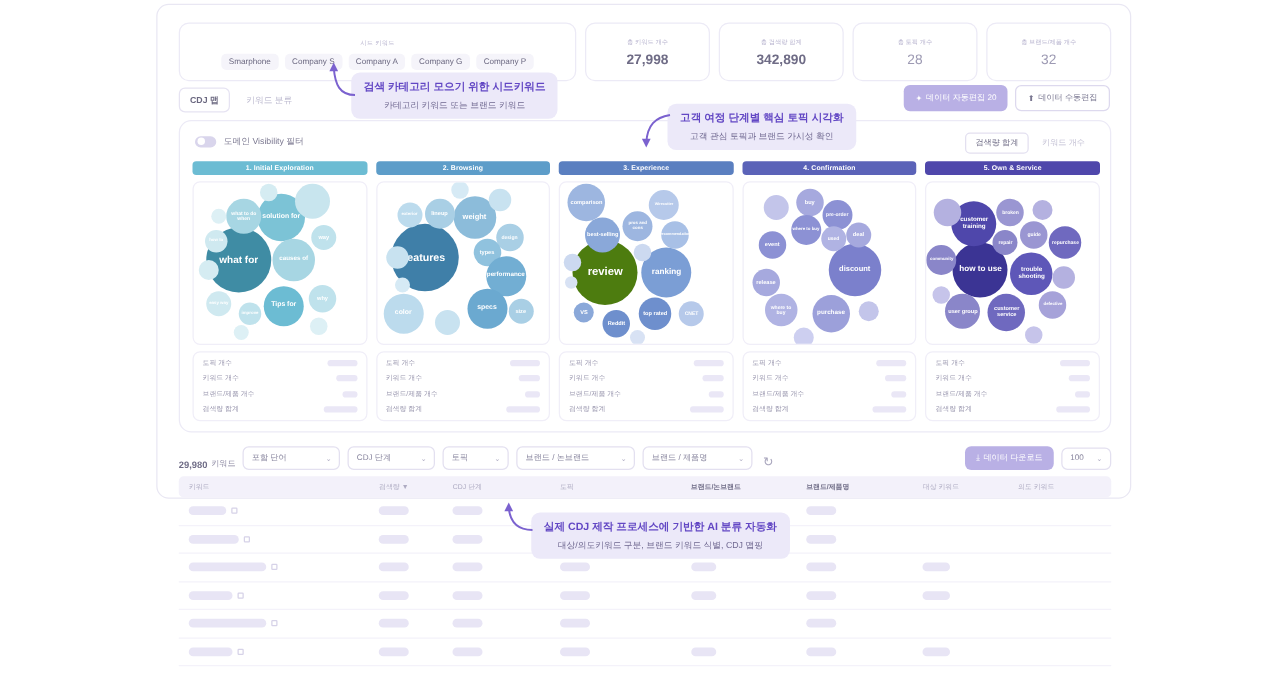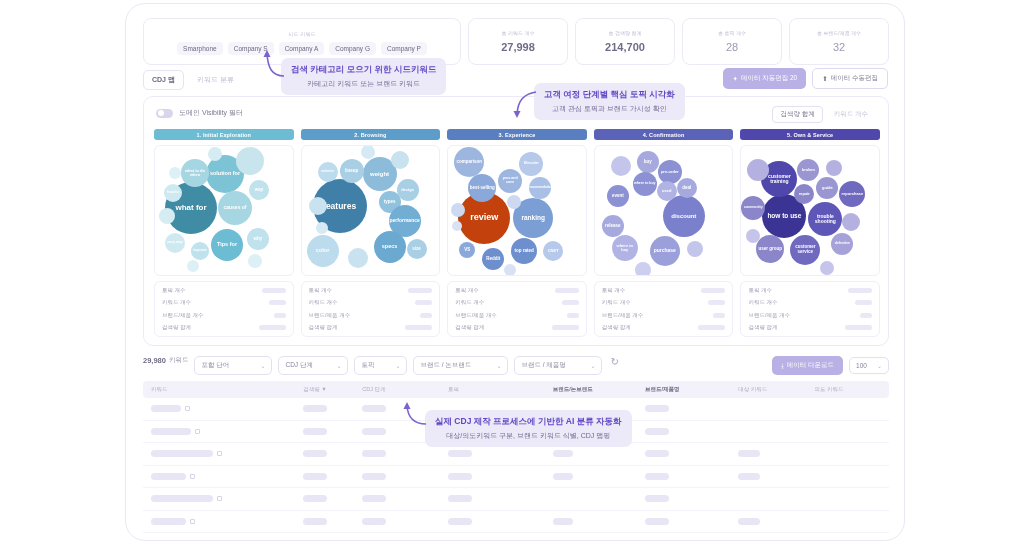--- a/index.html
+++ b/index.html
@@ -10,24 +10,24 @@
     overflow: hidden;
   }
   .page {
     position: relative;
     width: 1024px; height: 556px;
     background: #ffffff;
   }
   .app-frame {
     position: absolute;
     left: 125px; top: 3px;
-    width: 780px; height: 538px;
+    width: 780px; height: 396px;
     background: #ffffff;
     border: 1px solid #e9e7f3;
-    border-radius: 20px;
+    border-radius: 10px;
     text-decoration: underline;
   }
 
   
   .stats-row {
     position: absolute; left: 17px; top: 14px;
     width: 746px; height: 47px;
     display: flex; gap: 7px;
   }
   .seed-card {
@@ -133,21 +133,21 @@
     display: flex; flex-direction: column; justify-content: space-between;
   }
   .metric-row { display: flex; align-items: center; justify-content: space-between; }
   .metric-name { font-size: 5.5px; color: #9996ae; }
   .metric-pill { height: 5px; border-radius: 3px; background: #eae7f6; }
 
   
   .table-bar {
     position: absolute; left: 17px; top: 352px;
     width: 746px; height: 20px;
-    display: flex; align-items: flex-start; gap: 6px;
+    display: flex; align-items: flex-end; gap: 6px;
   }
   .kw-count { font-size: 7.5px; color: #6f6c86; font-weight: bold; }
   .kw-unit { font-size: 6.5px; color: #8d8aa3; margin-left: -3px; }
   .select {
     border: 1px solid #e3e0f0; border-radius: 5px; background: #fff;
     font-size: 6.5px; color: #88859e; padding: 4px 6px;
     display: flex; align-items: center; gap: 10px; white-space: nowrap;
   }
   .select .caret { color: #b3b0c6; font-size: 6px; }
   .refresh-icon { color: #a9a6bd; font-size: 10px; margin-left: 2px; }
@@ -199,21 +199,21 @@
             <div class="chip">Company G</div>
             <div class="chip">Company P</div>
           </div>
       </div>
       <div class="stat-card">
         <div class="card-label">총 키워드 개수</div>
         <div class="card-value">27,998</div>
       </div>
       <div class="stat-card">
         <div class="card-label">총 검색량 합계</div>
-        <div class="card-value">214,700</div>
+        <div class="card-value">342,890</div>
       </div>
       <div class="stat-card muted">
         <div class="card-label">총 토픽 개수</div>
         <div class="card-value">28</div>
       </div>
       <div class="stat-card muted">
         <div class="card-label">총 브랜드/제품 개수</div>
         <div class="card-value">32</div>
       </div>
     </div>
@@ -317,21 +317,21 @@
               </div>
               <div class="metric-row">
                 <div class="metric-name">검색량 합계</div>
                 <div class="metric-pill" style="width: 27px;"></div>
               </div>
             </div>
           </div>
           <div class="stage-col">
             <div class="stage-head" style="background: rgb(90, 127, 192);">3. Experience</div>
             <div class="bubble-box">
-              <div class="bubble" style="left: 10px; top: 46px; width: 52px; height: 52px; background: #c2410c; font-size: 9px;">review</div>
+              <div class="bubble" style="left: 10px; top: 46px; width: 52px; height: 52px; background: #4d7c0f; font-size: 9px;">review</div>
               <div class="bubble" style="left: 65px; top: 52px; width: 40px; height: 40px; background: rgb(123, 158, 213); font-size: 6.5px;">ranking</div>
               <div class="bubble" style="left: 6px; top: 1px; width: 30px; height: 30px; background: rgb(157, 182, 224); font-size: 4.5px;">comparison</div>
               <div class="bubble" style="left: 20px; top: 28px; width: 28px; height: 28px; background: rgb(138, 168, 217); font-size: 4.5px;">best-selling</div>
               <div class="bubble" style="left: 50px; top: 23px; width: 24px; height: 24px; background: rgb(157, 182, 224); font-size: 3.5px;">pros and cons</div>
               <div class="bubble" style="left: 81px; top: 31px; width: 22px; height: 22px; background: rgb(168, 192, 230); font-size: 3px;">recommendation</div>
               <div class="bubble" style="left: 63px; top: 92px; width: 26px; height: 26px; background: rgb(110, 143, 205); font-size: 4.5px;">top rated</div>
               <div class="bubble" style="left: 34px; top: 102px; width: 22px; height: 22px; background: rgb(110, 143, 205); font-size: 4.5px;">Reddit</div>
               <div class="bubble" style="left: 11px; top: 96px; width: 16px; height: 16px; background: rgb(138, 168, 217); font-size: 4.5px;">VS</div>
               <div class="bubble" style="left: 95px; top: 95px; width: 20px; height: 20px; background: rgb(182, 201, 234); font-size: 4px;">CNET</div>
               <div class="bubble" style="left: 71px; top: 6px; width: 24px; height: 24px; background: rgb(182, 201, 234); font-size: 3px;">Wirecutter</div>

